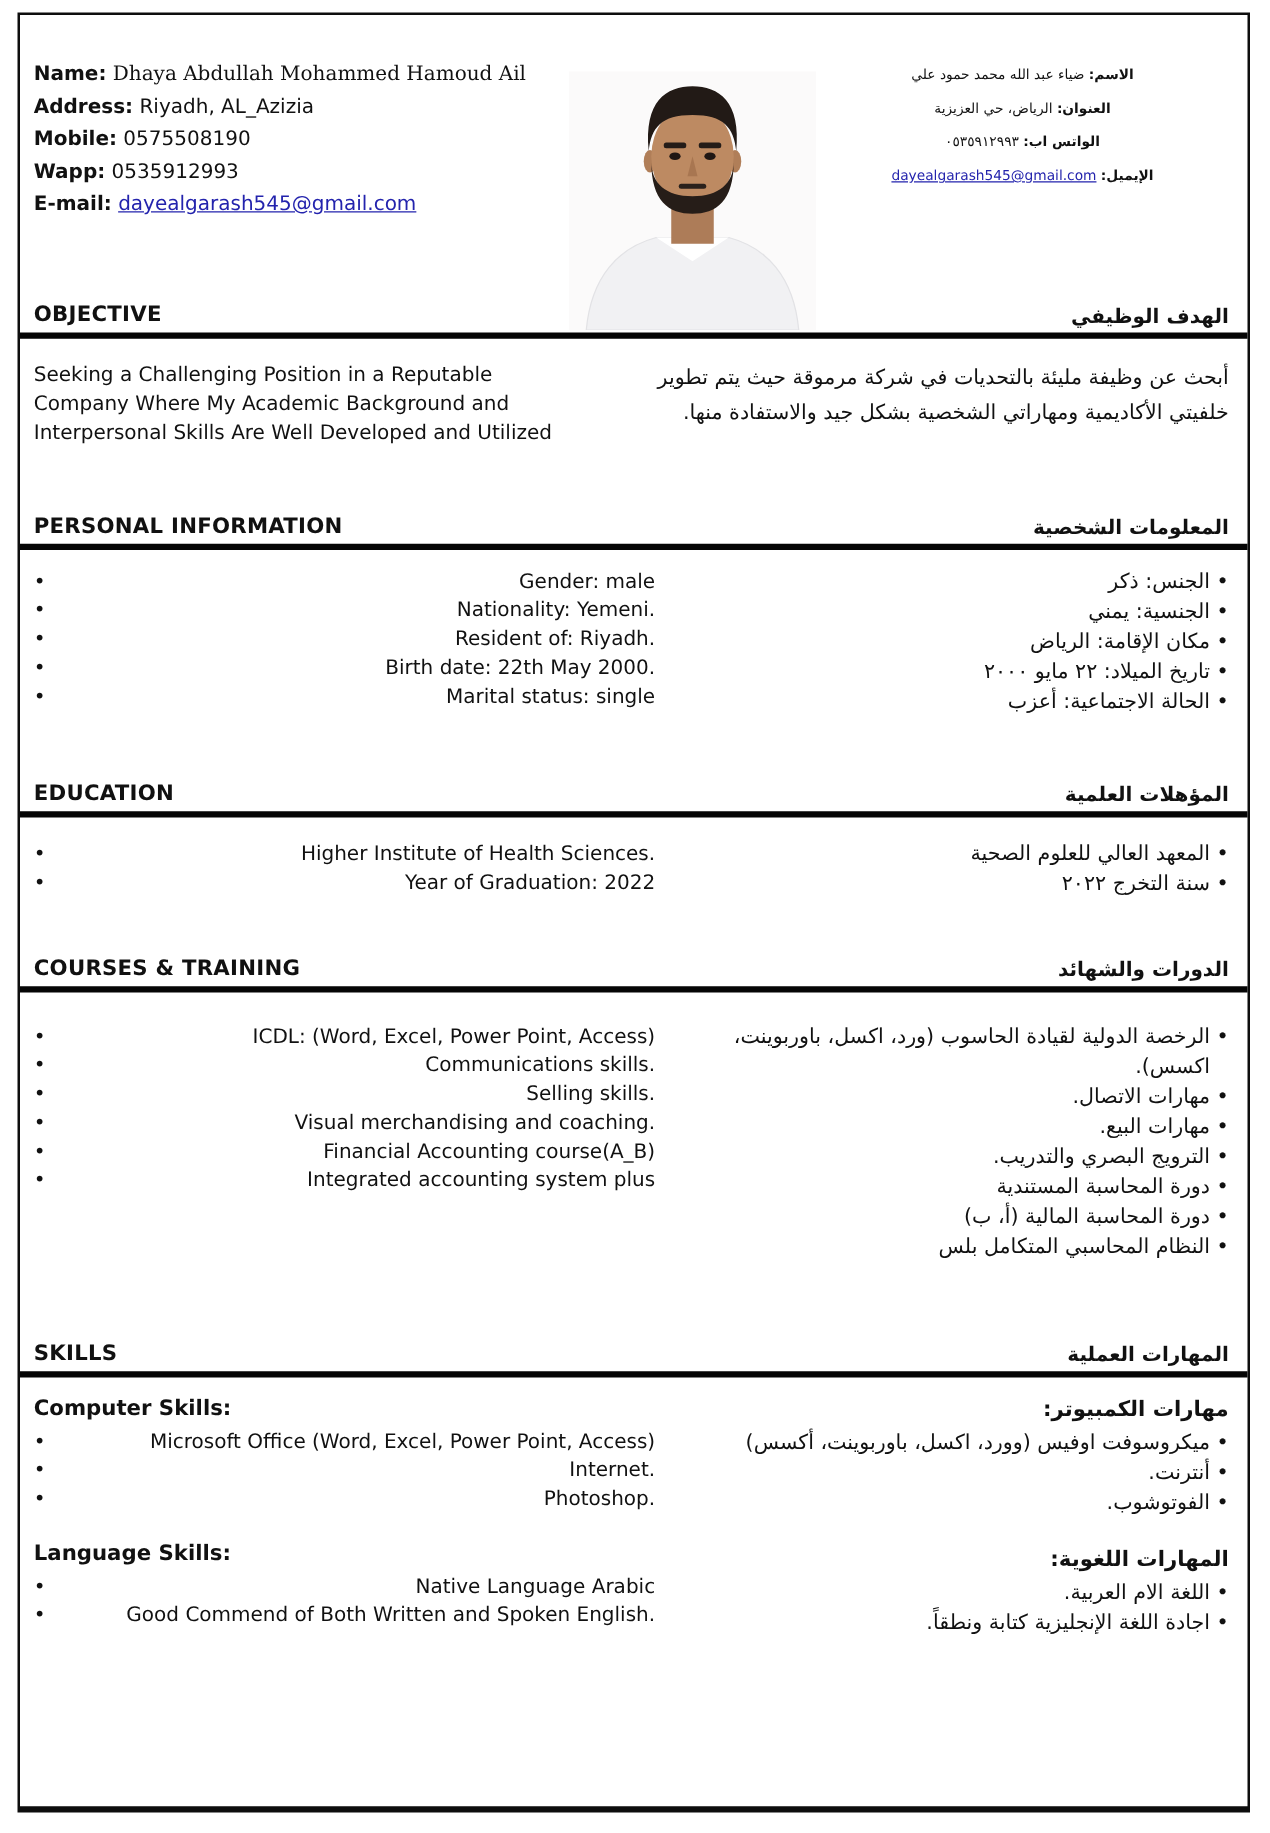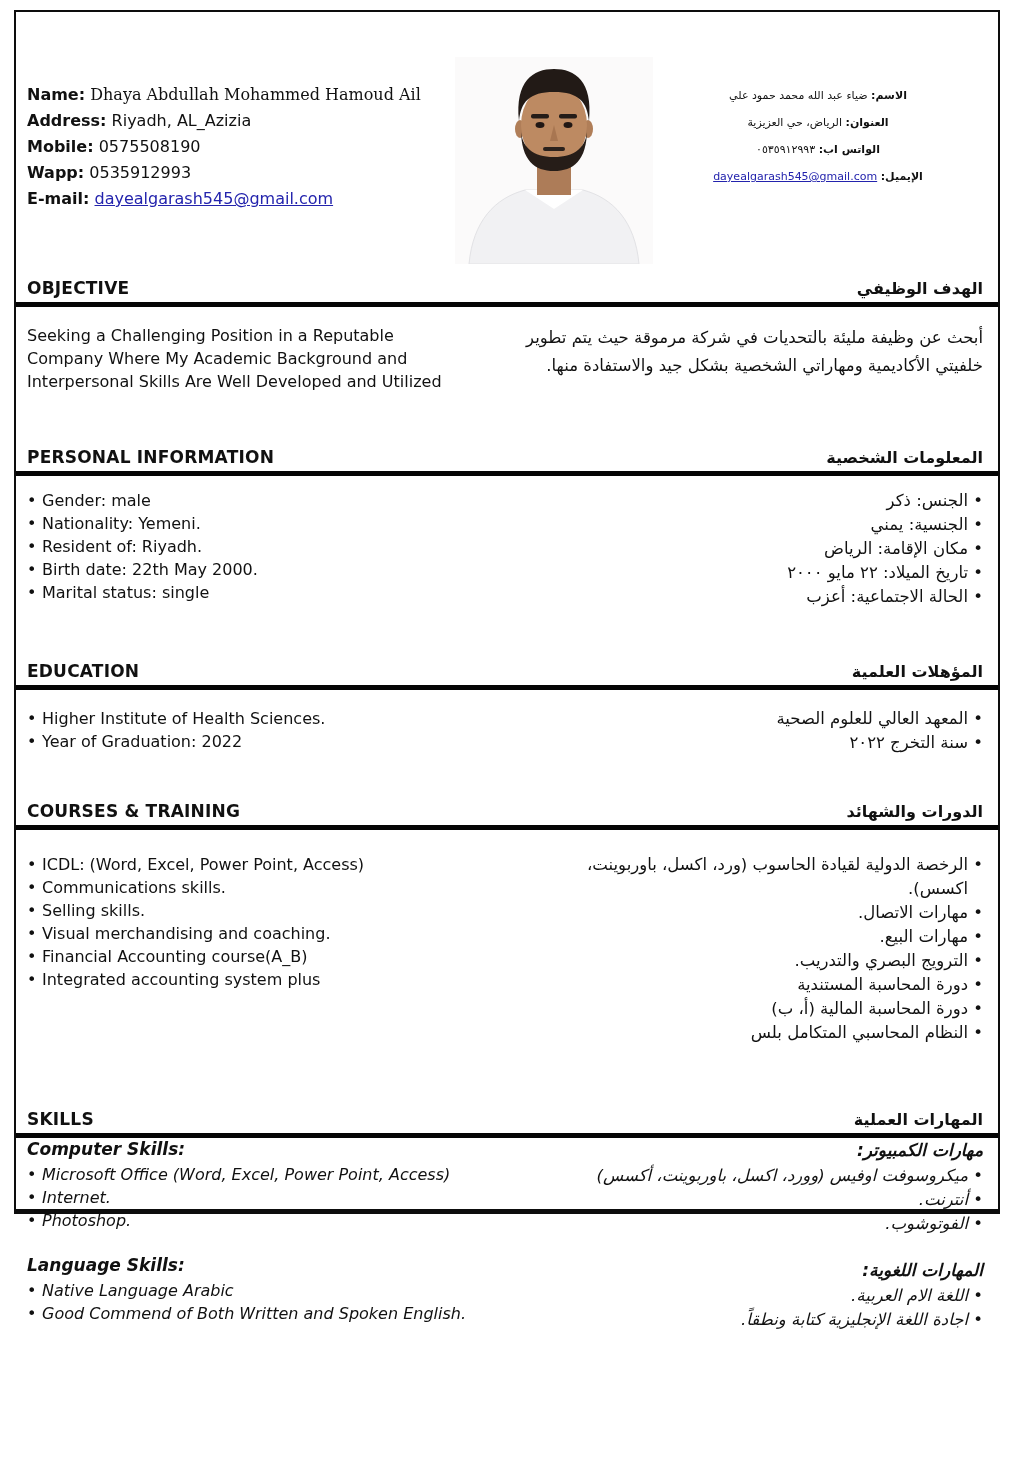--- a/index.html
+++ b/index.html
@@ -2,23 +2,23 @@
 <html lang="en"><head>
 <meta charset="utf-8">
 <style>
   html,body{margin:0;padding:0;}
   body{
     width:1016px;height:1466px;background:#ffffff;position:relative;
     font-family:"DejaVu Sans","Liberation Sans",sans-serif;color:#111;
     -webkit-font-smoothing:antialiased;
   }
   .sheet{
-    position:absolute;left:14px;top:10px;width:986px;height:1204px;
+    position:absolute;left:14px;top:10px;width:986px;height:1440px;
     border:2px solid #0d0d0d;border-bottom-width:5px;
-    box-sizing:border-box;padding:70px 15px 0 11px;background:#fff;
+    box-sizing:border-box;padding:34px 15px 0 11px;background:#fff;
   }
   
   .hdr{display:flex;justify-content:space-between;position:relative;z-index:2;}
   .hdr-en{width:445px;font-size:16px;line-height:26px;}
   .hdr-en .lbl{font-weight:bold;}
   .name-val{font-family:"DejaVu Serif","Liberation Serif",serif;}
   .hdr-ar{width:330px;direction:rtl;text-align:center;font-size:11px;line-height:27px;}
   .hdr-ar .lbl{font-weight:bold;}
   a.mail{color:#2323ad;text-decoration:underline;cursor:pointer;}
   .photo{
@@ -28,38 +28,38 @@
   .sec-head{display:flex;justify-content:space-between;align-items:flex-end;
     position:relative;z-index:2;}
   .sec-head .ten{font-weight:bold;font-size:17px;letter-spacing:.2px;}
   .sec-head .tar{font-weight:bold;font-size:16px;direction:rtl;}
   .rule{height:5px;background:#050505;margin:4px -15px 0 -11px;position:relative;z-index:2;}
   .sec-body{display:flex;justify-content:space-between;}
   .col-en{width:52%;font-size:16px;line-height:23px;}
   .col-ar{width:46%;direction:rtl;text-align:right;font-size:16.5px;line-height:24px;}
   .para-en{margin:0;}
   .para-ar{margin:0;line-height:28px;}
-  .li{position:relative;padding-left:15px;}
+  .li{position:relative;padding-left:15px;text-align:right;}
   .li::before{content:"\2022";position:absolute;left:0;top:0;}
   .col-ar .li{padding-left:0;padding-right:15px;}
   .col-ar .li::before{left:auto;right:0;}
   .subhead{font-weight:bold;font-size:17px;margin:0 0 2px 0;}
   
   .s-objective{margin-top:66px;}
   .s-objective .sec-body{margin-top:17px;}
   .s-objective .col-en{width:46%;}
   .s-objective .col-ar{width:48%;}
   .s-personal{margin-top:54px;}
   .s-personal .sec-body{margin-top:13px;}
   .s-education{margin-top:52px;}
   .s-education .sec-body{margin-top:17px;}
   .s-courses{margin-top:46px;}
   .s-courses .sec-body{margin-top:23px;}
   .s-skills{margin-top:64px;}
-  .s-skills .sec-body{font-style:italic;}
+  .s-skills .sec-body{margin-top:14px;}
   .skill-block + .skill-block{margin-top:22px;}
 </style>
 </head>
 <body>
 
 <div class="sheet">
 
   <div class="photo">
     <svg viewBox="0 0 198 207" width="198" height="207">
       <rect width="198" height="207" fill="#fbfafa"></rect>

